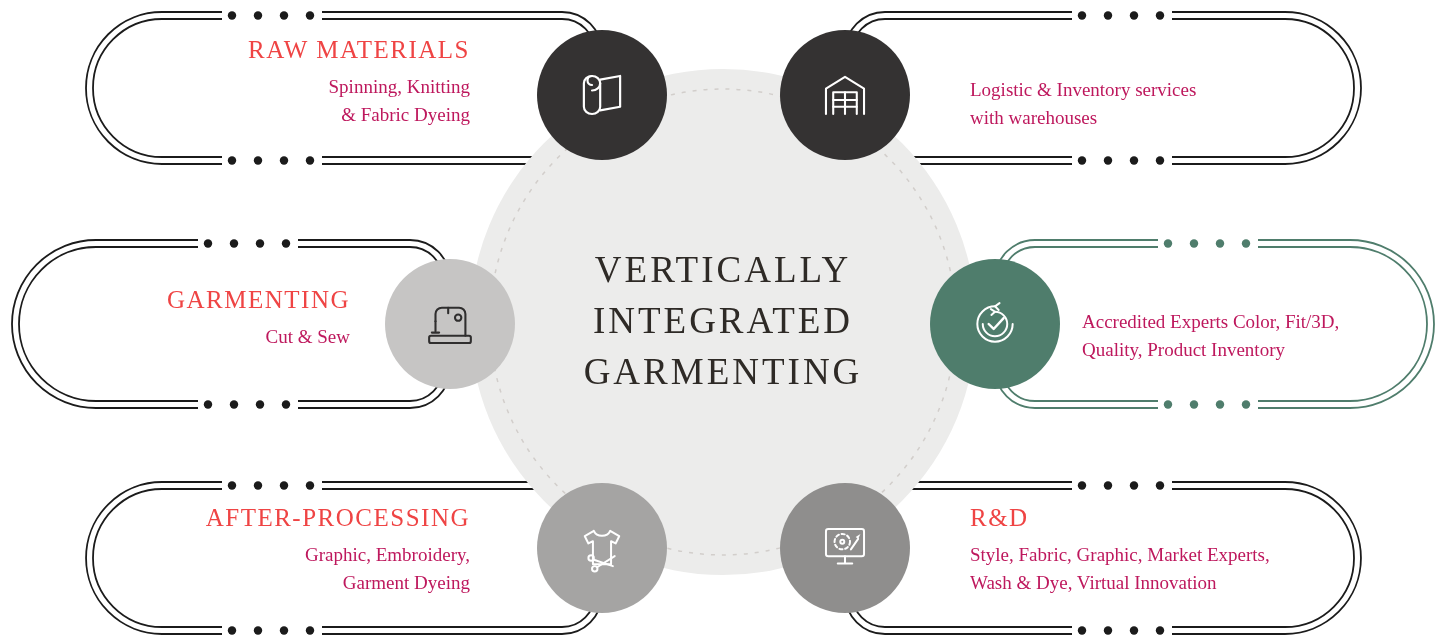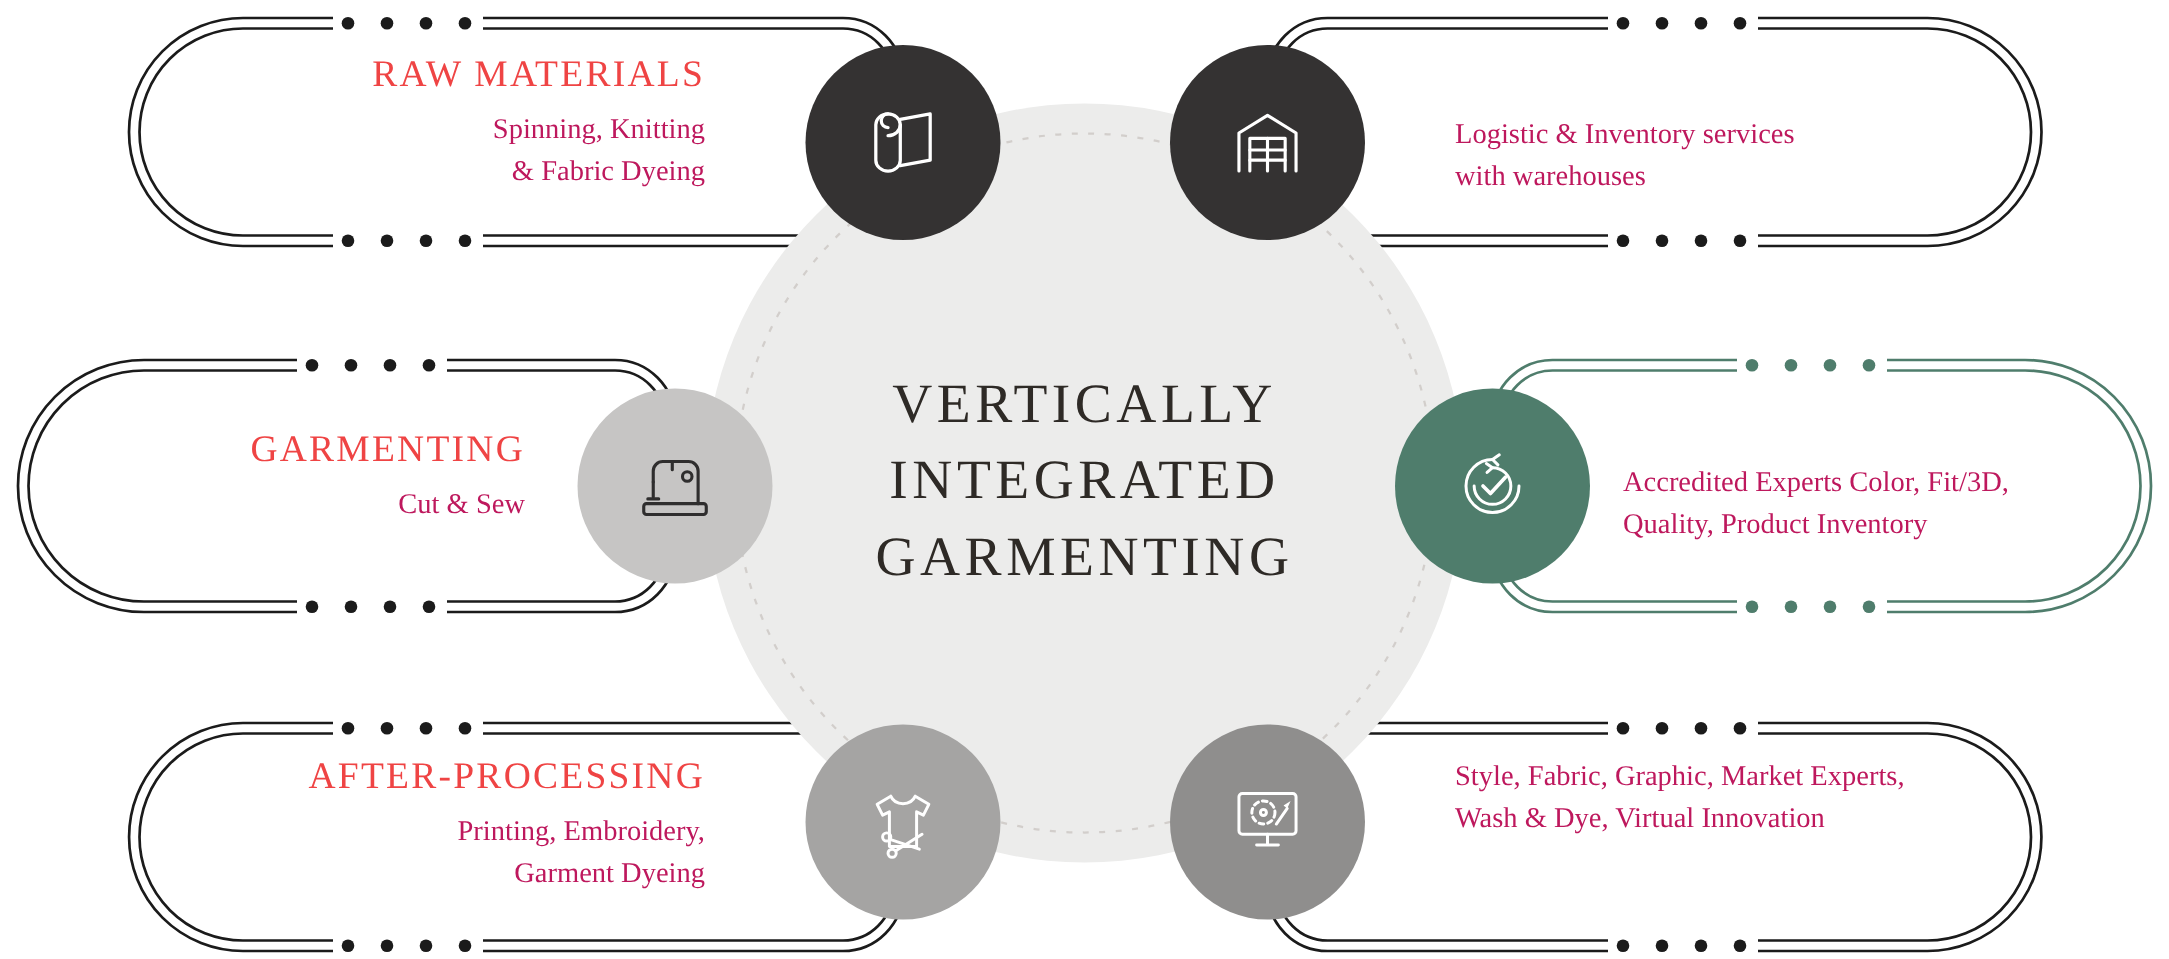--- a/index.html
+++ b/index.html
@@ -254,25 +254,26 @@
     <div class="line">Cut &amp; Sew</div>
   </div>
 
   <div class="sec sec-exp">
     <div class="line">Accredited Experts Color, Fit/3D,</div>
     <div class="line">Quality, Product Inventory</div>
   </div>
 
   <div class="sec sec-aft">
     <div class="head">AFTER-PROCESSING</div>
-    <div class="line">Printing, Embroidery,</div>
+    <div class="line">Graphic, Embroidery,</div>
     <div class="line">Garment Dyeing</div>
   </div>
 
   <div class="sec sec-rnd">
+    <div class="head">R&amp;D</div>
     <div class="line">Style, Fabric, Graphic, Market Experts,</div>
     <div class="line">Wash &amp; Dye, Virtual Innovation</div>
   </div>
 
   <div class="title">
     <div>VERTICALLY</div>
     <div>INTEGRATED</div>
     <div>GARMENTING</div>
   </div>
 

